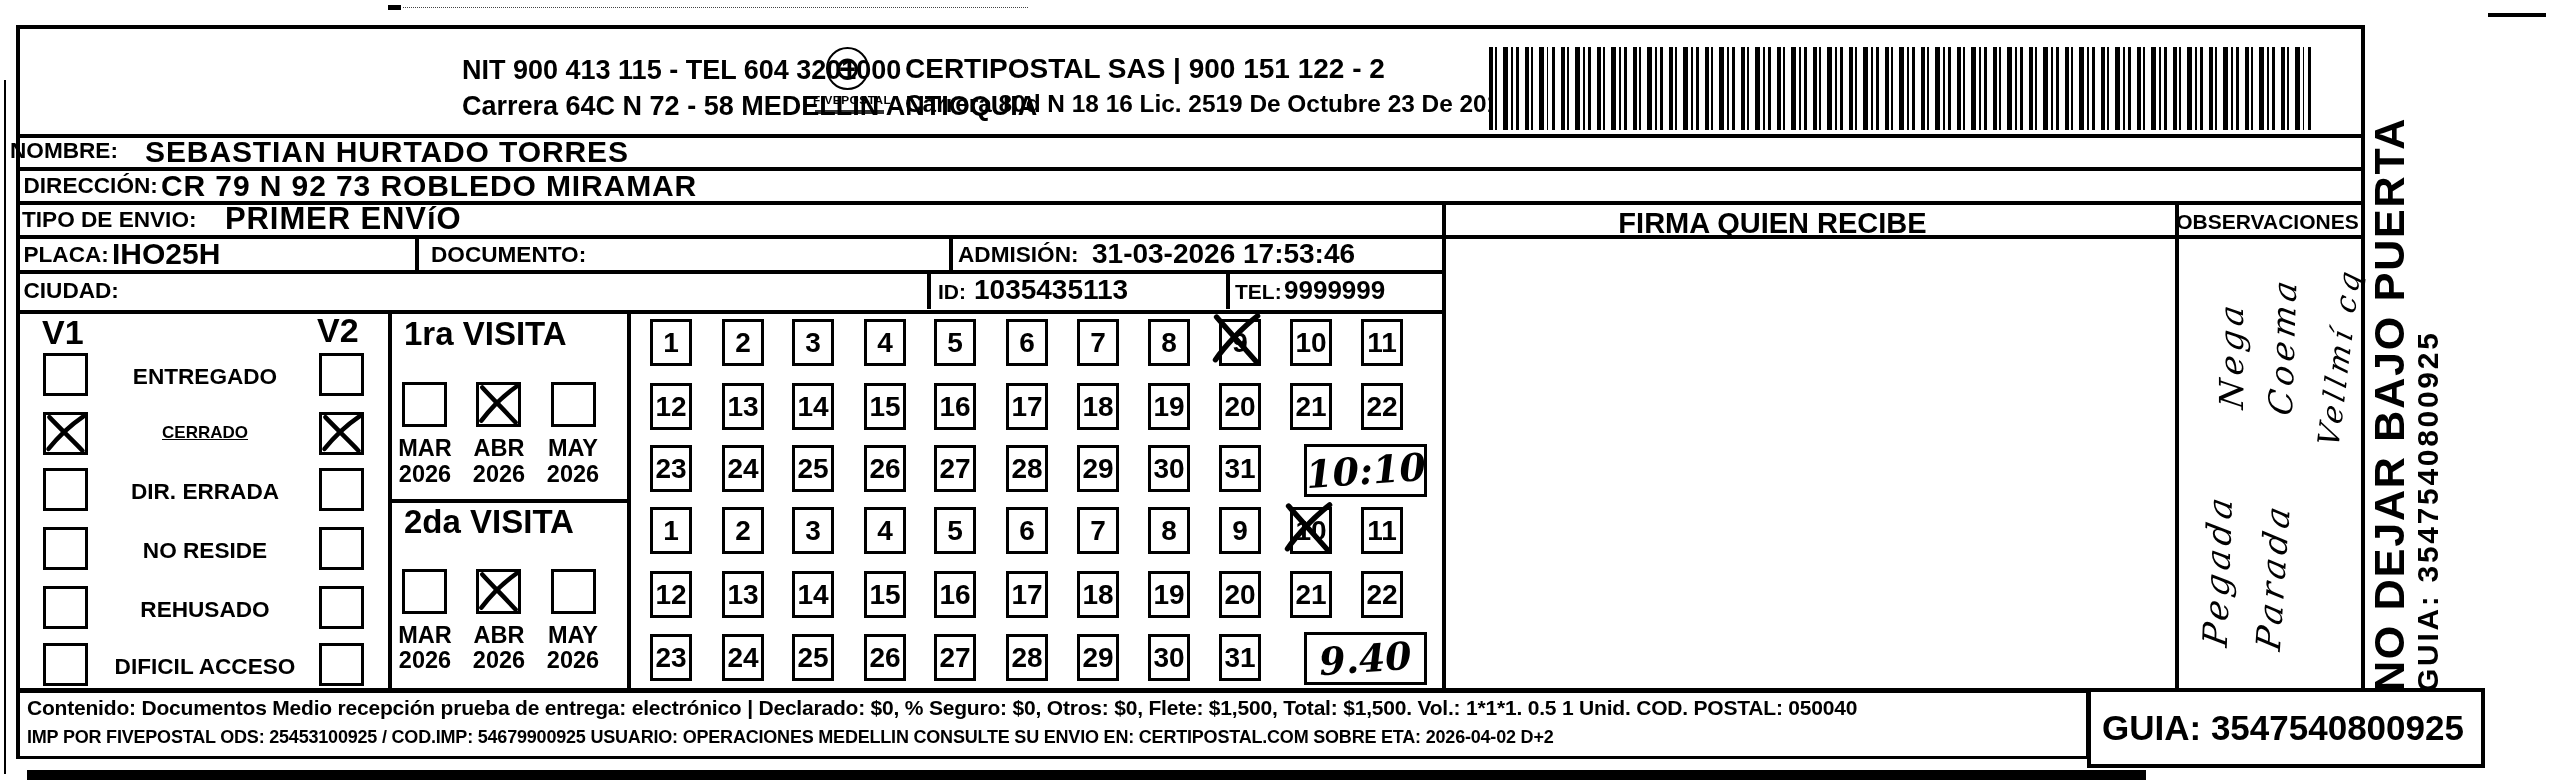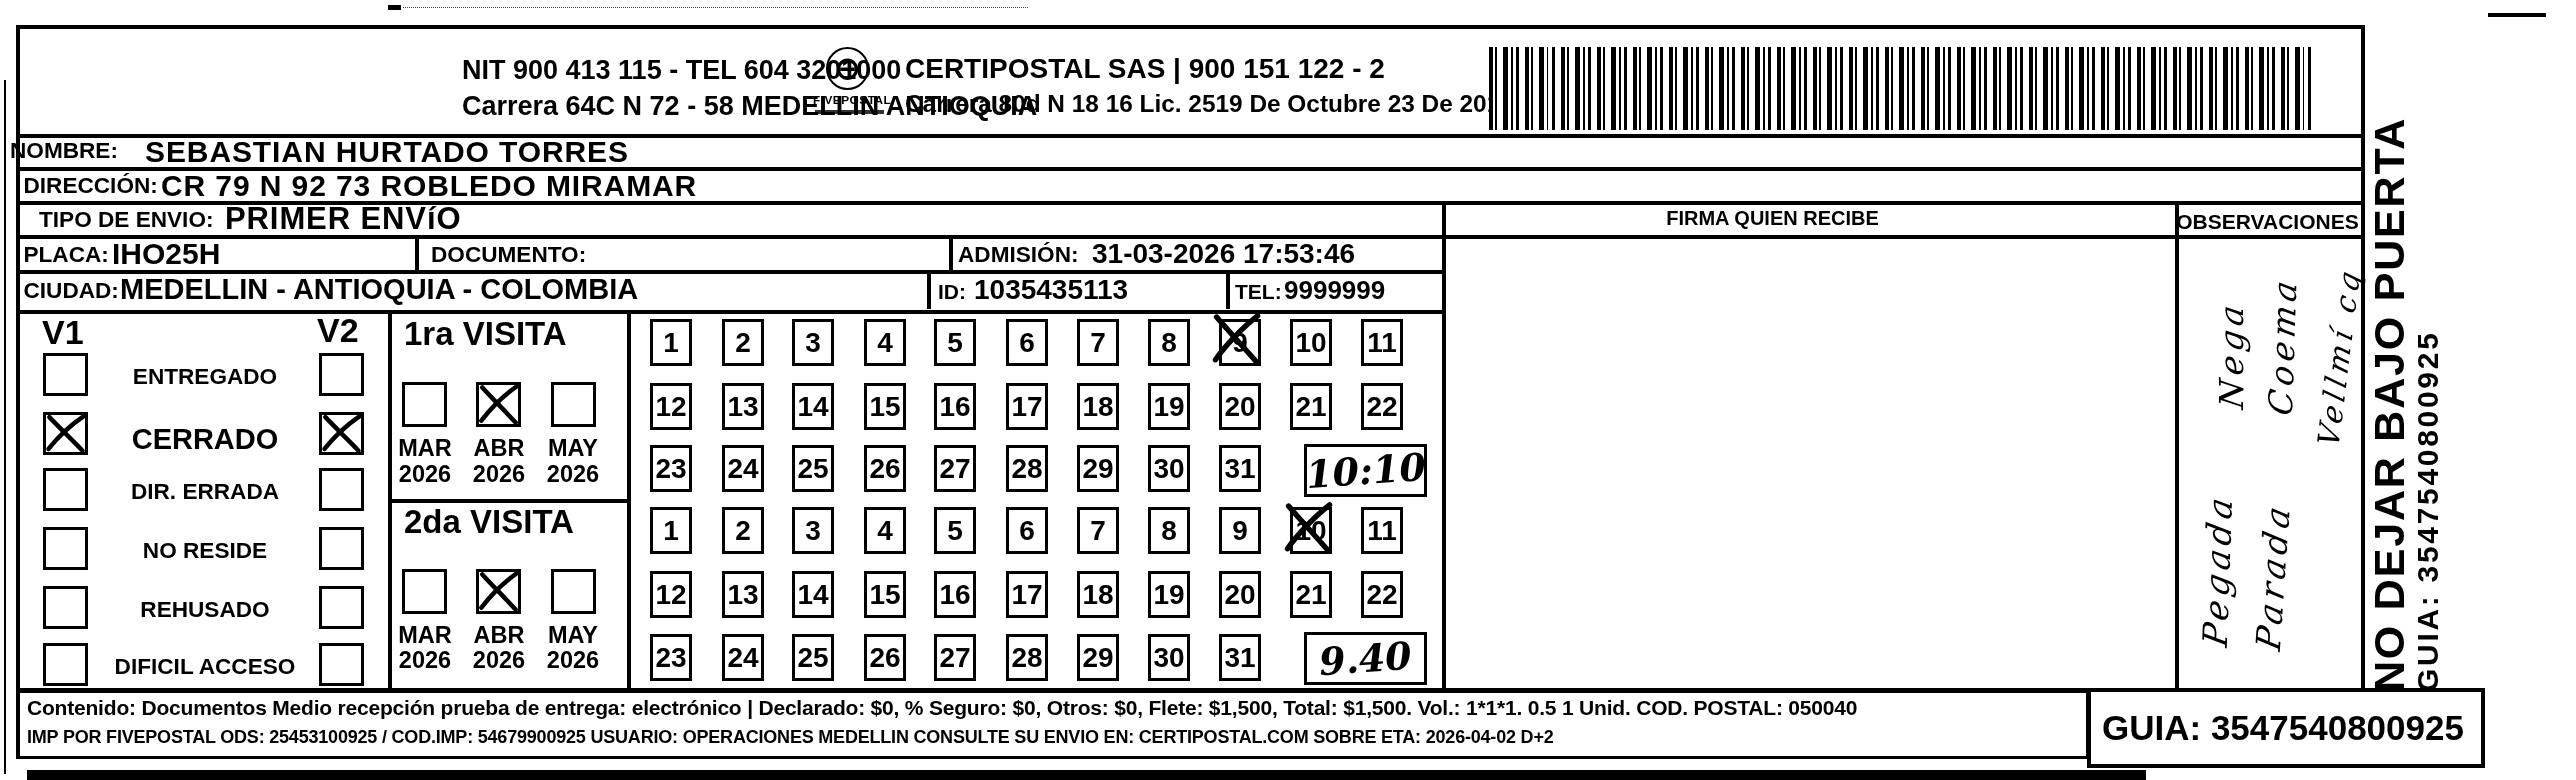--- a/index.html
+++ b/index.html
@@ -43,37 +43,36 @@
   <span class="t b" style="left:905px;top:91px;font-size:24.4px;">Carrera 80d N 18 16  Lic. 2519 De Octubre 23 De 2015</span>
 
   <div class="barcode" style="left:1489px;top:47px;width:826px;height:83px;"></div>
 
   <span class="t b" style="left:10px;top:139px;font-size:22.6px;">NOMBRE:</span>
   <span class="t b" style="left:145px;top:136px;font-size:30px;letter-spacing:0.9px;">SEBASTIAN HURTADO TORRES</span>
 
   <span class="t b" style="left:23.5px;top:174px;font-size:22.6px;">DIRECCIÓN:</span>
   <span class="t b" style="left:161px;top:170px;font-size:30px;letter-spacing:0.9px;">CR 79 N 92 73 ROBLEDO MIRAMAR</span>
 
-  <span class="t b" style="left:39px;top:208px;font-size:22.6px;">TIPO DE ENVIO:</span>
+  <span class="t b" style="left:22px;top:208px;font-size:22.6px;">TIPO DE ENVIO:</span>
   <span class="t b" style="left:225px;top:203px;font-size:31px;letter-spacing:0.9px;">PRIMER ENVíO</span>
 
   <span class="t b" style="left:23.5px;top:243px;font-size:22.6px;">PLACA:</span>
   <span class="t b" style="left:112px;top:238px;font-size:30px;">IHO25H</span>
   <span class="t b" style="left:431px;top:243px;font-size:22.6px;">DOCUMENTO:</span>
   <span class="t b" style="left:958px;top:243px;font-size:22.6px;">ADMISIÓN:</span>
   <span class="t b" style="left:1092px;top:239px;font-size:28px;">31-03-2026 17:53:46</span>
 
   <span class="t b" style="left:23.5px;top:279px;font-size:22.6px;">CIUDAD:</span>
-  <span class="t b" style="left:120px;top:274px;font-size:29px;">MEDELLIN - ANTIOQUIA - COLOMBIA</span>
   <span class="t b" style="left:938px;top:281px;font-size:21px;">ID:</span>
   <span class="t b" style="left:974px;top:275px;font-size:28px;">1035435113</span>
   <span class="t b" style="left:1235px;top:281px;font-size:21px;">TEL:</span>
   <span class="t b" style="left:1284px;top:277px;font-size:26px;">9999999</span>
 
-  <div class="t b center" style="left:1446px;top:208px;width:653px;font-size:20px;justify-content:center;display:flex;">FIRMA QUIEN RECIBE</div>
+  <div class="t b center" style="left:1446px;top:208px;width:653px;font-size:29px;justify-content:center;display:flex;">FIRMA QUIEN RECIBE</div>
   <div class="t b center" style="left:2179px;top:211px;width:177px;font-size:21px;justify-content:center;display:flex;">OBSERVACIONES</div>
 
   <span class="t b" style="left:42px;top:315px;font-size:34px;">V1</span>
   <span class="t b" style="left:317px;top:313px;font-size:34px;">V2</span>
 
   <div id="gen">
       <div class="line" style="left:16.3px;top:25px;width:2349px;height:3.6px;"></div>
       <div class="line" style="left:16.3px;top:25px;width:3.6px;height:733px;"></div>
       <div class="line" style="left:2361px;top:25px;width:3.6px;height:666px;"></div>
       <div class="line" style="left:16.3px;top:134px;width:2349px;height:3.6px;"></div>
@@ -99,21 +98,21 @@
       <div style="position:absolute;left:403px;top:7.2px;width:625px;height:0;border-top:1.8px dotted #444;"></div>
       <div class="chk" style="left:43px;top:353px;width:45px;height:43px;"></div>
       <div class="t b center" style="left:91px;top:365px;width:228px;font-size:22.6px;display:flex;justify-content:center;">ENTREGADO</div>
       <div class="chk" style="left:319px;top:353px;width:45px;height:43px;"></div>
       <div class="chk" style="left:43px;top:412px;width:45px;height:43px;">
         <svg class="xsvg" width="45" height="43" viewBox="0 0 50 48">
     <path d="M6 41.28 C 15 29.759999999999998, 31 14.399999999999999, 45 4.800000000000001" stroke="#000" stroke-width="5" fill="none" stroke-linecap="round"></path>
     <path d="M7.000000000000001 5.76 C 17 16.32, 33 31.68, 44 43.2" stroke="#000" stroke-width="5" fill="none" stroke-linecap="round"></path>
         </svg>
       </div>
-      <div class="t b center" style="left:91px;top:424px;width:228px;font-size:29px;display:flex;justify-content:center;">CERRADO</div>
+      <div class="t b center" style="left:91px;top:424px;width:228px;font-size:17px;display:flex;justify-content:center;text-decoration:underline;">CERRADO</div>
       <div class="chk" style="left:319px;top:412px;width:45px;height:43px;">
         <svg class="xsvg" width="45" height="43" viewBox="0 0 50 48">
     <path d="M6 41.28 C 15 29.759999999999998, 31 14.399999999999999, 45 4.800000000000001" stroke="#000" stroke-width="5" fill="none" stroke-linecap="round"></path>
     <path d="M7.000000000000001 5.76 C 17 16.32, 33 31.68, 44 43.2" stroke="#000" stroke-width="5" fill="none" stroke-linecap="round"></path>
         </svg>
       </div>
       <div class="chk" style="left:43px;top:468px;width:45px;height:43px;"></div>
       <div class="t b center" style="left:91px;top:480px;width:228px;font-size:22.6px;display:flex;justify-content:center;">DIR. ERRADA</div>
       <div class="chk" style="left:319px;top:468px;width:45px;height:43px;"></div>
       <div class="chk" style="left:43px;top:527px;width:45px;height:43px;"></div>

